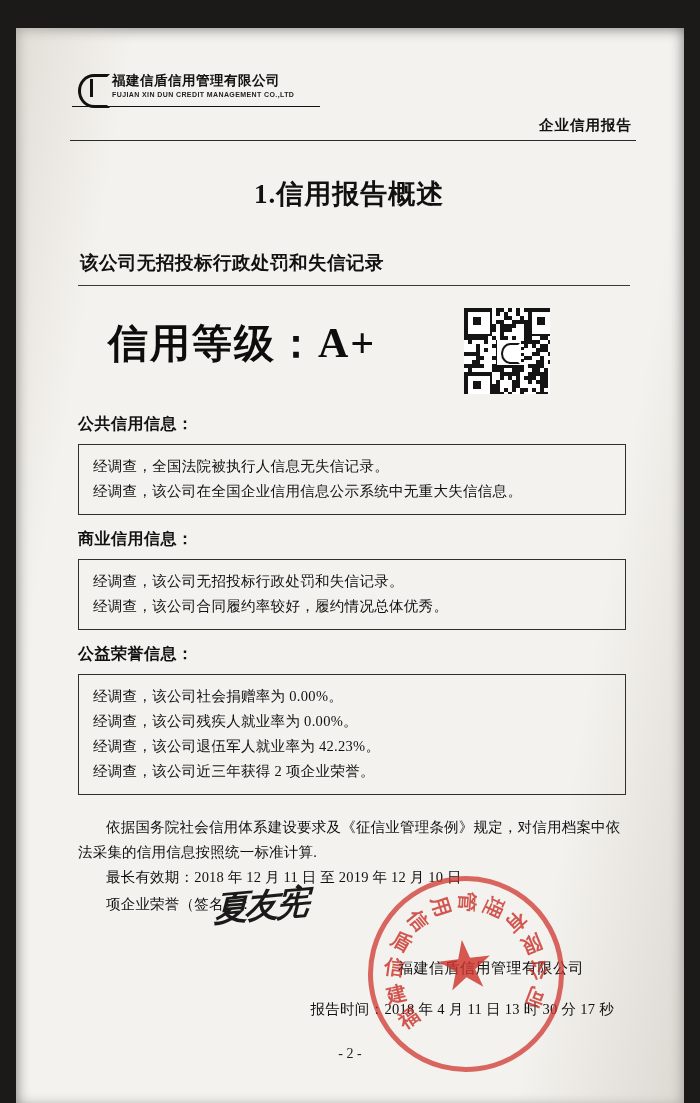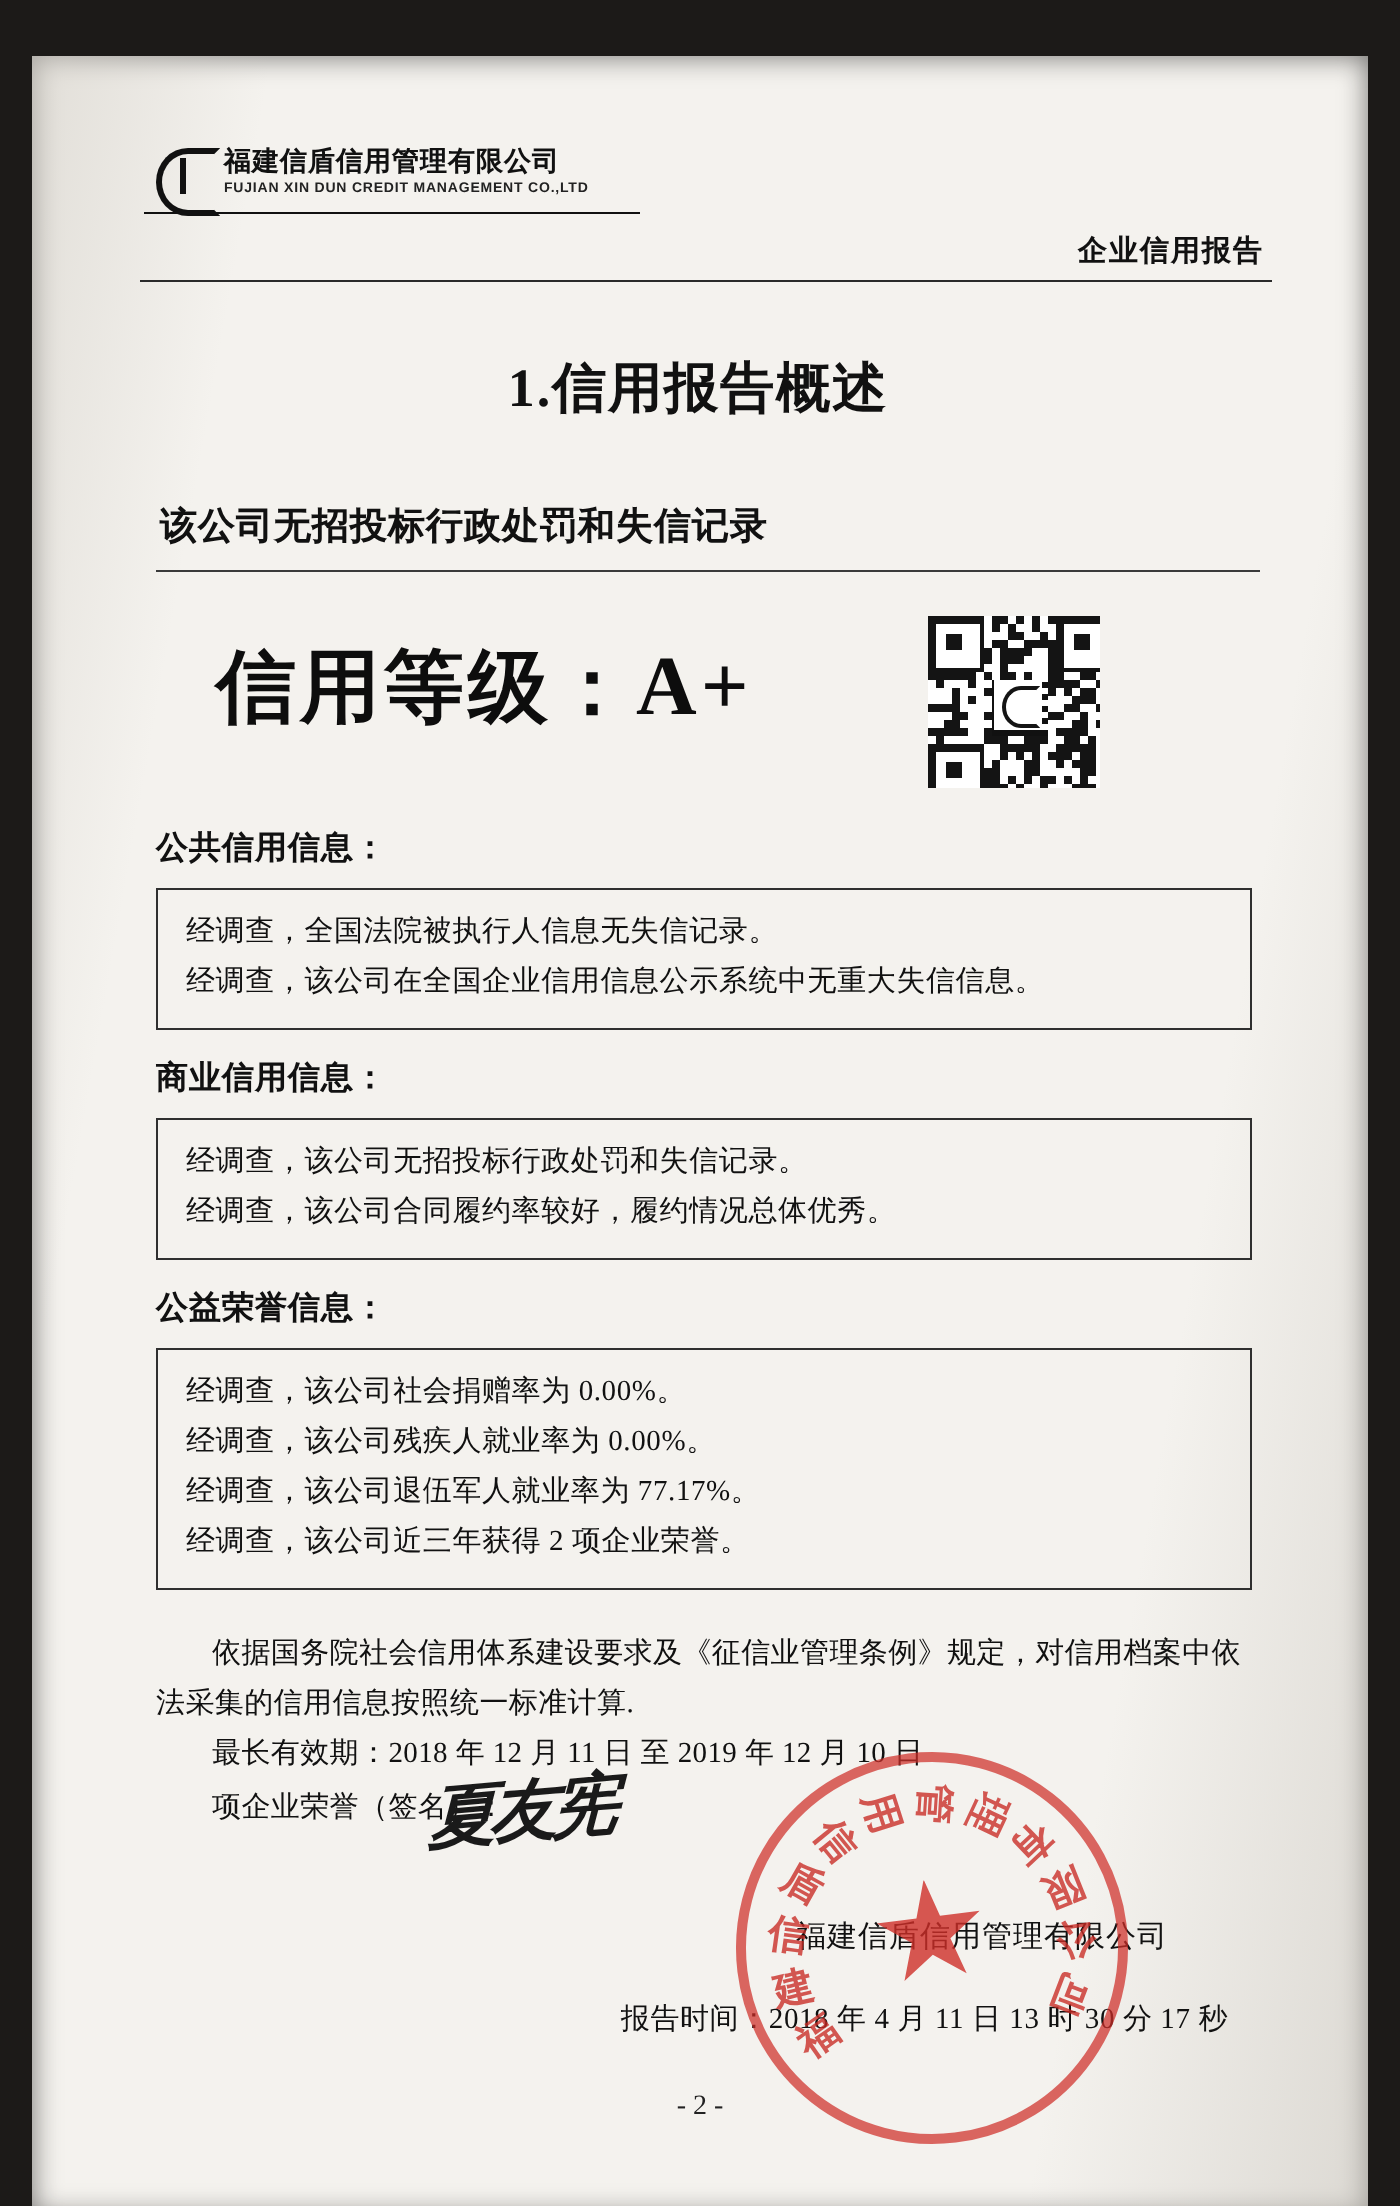--- a/index.html
+++ b/index.html
@@ -692,21 +692,21 @@
           <div class="section-line">经调查，该公司无招投标行政处罚和失信记录。</div>
           <div class="section-line">经调查，该公司合同履约率较好，履约情况总体优秀。</div>
         </div>
       </div>
 
       <div class="section">
         <div class="section-label">公益荣誉信息：</div>
         <div class="section-box">
           <div class="section-line">经调查，该公司社会捐赠率为 0.00%。</div>
           <div class="section-line">经调查，该公司残疾人就业率为 0.00%。</div>
-          <div class="section-line">经调查，该公司退伍军人就业率为 77.17%。</div>
+          <div class="section-line">经调查，该公司退伍军人就业率为 42.23%。</div>
           <div class="section-line">经调查，该公司近三年获得 2 项企业荣誉。</div>
         </div>
       </div>
 
       <div class="footnote">
         <span class="indent">依据国务院社会信用体系建设要求及《征信业管理条例》规定，对信用档案中依法采集的信用信息按照统一标准计算.</span>
         <span class="validity">最长有效期：2018 年 12 月 11 日 至 2019 年 12 月 10 日</span>
         <span class="officer">项企业荣誉（签名）：</span>
       </div>
 

